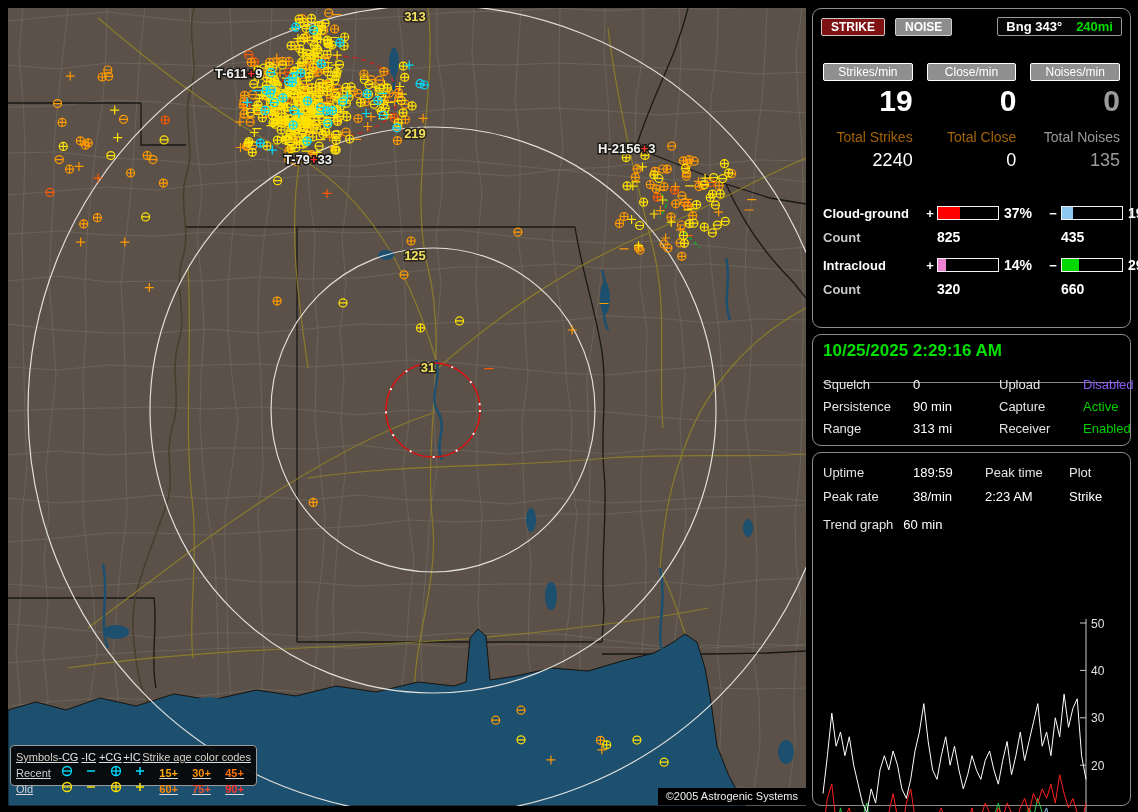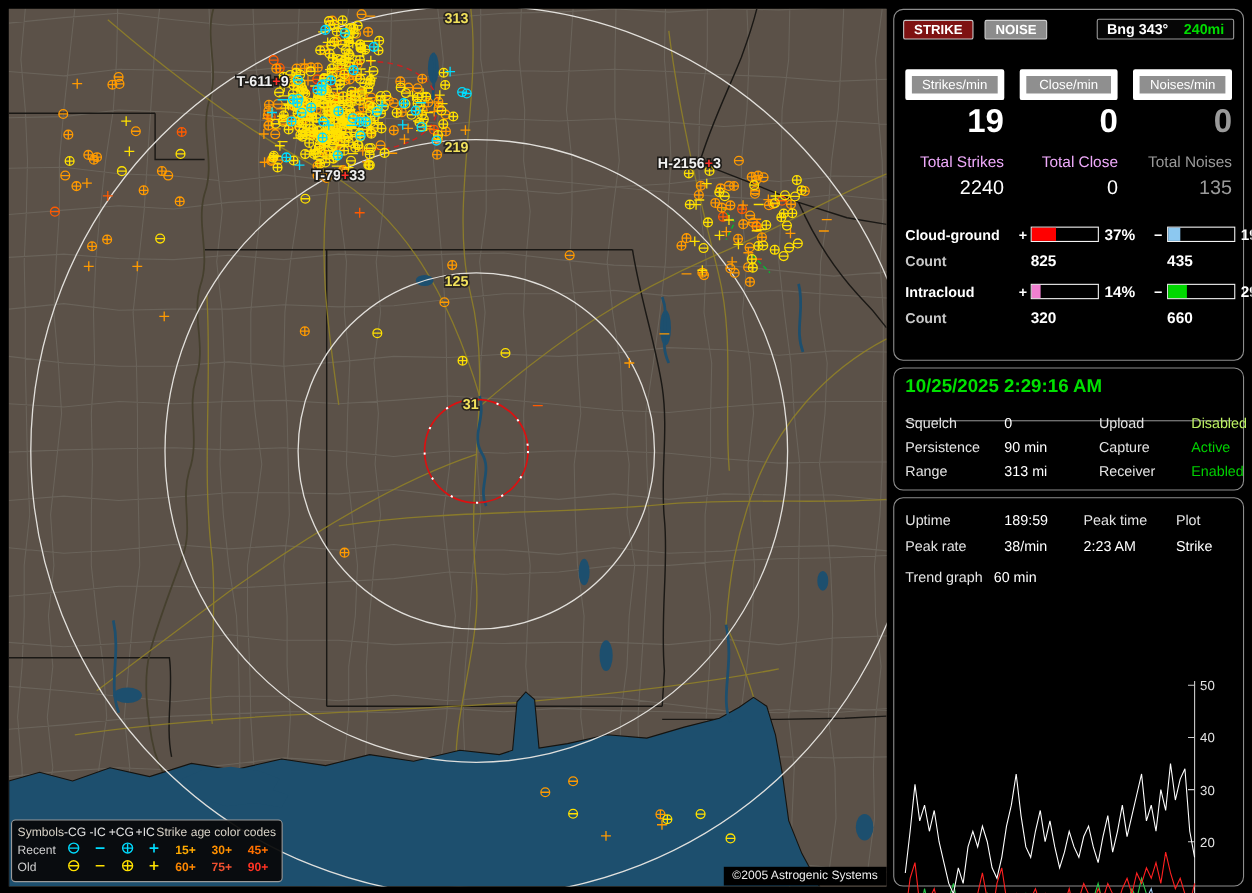--- a/index.html
+++ b/index.html
@@ -1,23 +1,23 @@
 <!DOCTYPE html>
 <html><head>
 <meta charset="utf-8">
 <style>
   html,body{margin:0;padding:0;background:#000;}
   #app{position:relative;width:1138px;height:812px;background:#000;overflow:hidden;
        font-family:"Liberation Sans",sans-serif;-webkit-font-smoothing:antialiased;}
   
   #map-panel{position:absolute;left:8px;top:8px;width:798px;height:798px;background:#5b5148;}
   #map-host,#map-host svg{position:absolute;left:0;top:0;width:798px;height:798px;display:block;}
-  #legend{position:absolute;left:2px;top:737px;width:247px;height:57px;
+  #legend{position:absolute;left:2px;top:737px;width:247px;height:41px;
           background:rgba(8,8,8,.93);border:1px solid #9a9a9a;border-radius:4px;
-          font-size:11px;color:#ddd;padding:3px 5px;box-sizing:border-box;line-height:16px;}
+          font-size:11px;color:#ddd;padding:3px 5px;box-sizing:border-box;line-height:16px;text-decoration:underline;}
   .lg-row{display:flex;align-items:center;height:16px;white-space:nowrap;}
   .lg-c1{width:54px;color:#cfcfcf;}
   .lg-sym{width:34px;text-align:center;color:#e4e4e4;}
   .lg-age{width:140px;text-align:right;color:#d8d2c6;}
   .lg-agev{width:46px;text-align:center;font-weight:bold;}
   .lg-head{color:#d8d2c6;}
   #copyright{position:absolute;right:0px;top:780px;height:17px;background:#000;
              color:#eee;font-size:11px;line-height:17px;padding:0 8px;}
   
   .box{position:absolute;background:#000;border:1px solid #8d8d8d;border-radius:9px;box-sizing:border-box;}
@@ -29,45 +29,45 @@
   .btn-strike{background:#7e1212;border:1px solid #c9c9c9;}
   .btn-noise{background:#8c8c8c;border:1px solid #cfcfcf;margin-left:10px;}
   .spacer{flex:1;}
   .bngbox{display:flex;align-items:center;background:#060606;border:1px solid #9a9a9a;
           padding:1px 8px;font-size:13px;font-weight:bold;border-radius:2px;}
   .bng-label{color:#fff;margin-right:14px;}
   .bng-range{color:#00dd00;}
   .counters{position:absolute;top:54px;left:10px;right:10px;display:grid;
             grid-template-columns:1fr 1fr 1fr;column-gap:14px;}
   .counter{text-align:right;}
-  .cbadge{display:block;text-align:center;background:#8f8f8f;border:6px solid #ffffff;
+  .cbadge{display:block;text-align:center;background:#8f8f8f;border:1px solid #ffffff;
           color:#fff;font-size:12px;border-radius:2px;padding:1px 0;margin-bottom:4px;}
   .bignum{font-size:30px;font-weight:bold;color:#fff;line-height:32px;}
-  .tlabel{font-size:14px;color:#f0abfc;margin-top:12px;}
+  .tlabel{font-size:14px;color:#a16207;margin-top:12px;}
   .tval{font-size:18px;color:#fff;margin-top:5px;}
   .dim .bignum,.dim .tlabel,.dim .tval{color:#9a9a9a;}
   .dist{position:absolute;top:196px;left:10px;right:8px;font-size:13px;color:#fff;}
   .dist-header{color:#d2d2d2;border-bottom:1px solid #9a9a9a;padding-bottom:3px;margin-bottom:9px;}
   .dist-grid{display:grid;grid-template-columns:100px 14px 62px 46px 16px 62px 1fr;
              row-gap:8px;align-items:center;}
   .dist-grid.second{margin-top:12px;}
   .dname{font-weight:bold;}
   .dsign{text-align:center;font-weight:bold;}
   .bar{height:12px;border:1px solid #f2f2f2;background:#000;position:relative;}
   .bar .fill{position:absolute;left:0;top:0;bottom:0;}
   .dpct{font-weight:bold;font-size:14px;padding-left:5px;}
   .dcount-l{color:#c8c8c8;font-weight:bold;}
   .dcount{font-weight:bold;font-size:14px;}
   .c3{grid-column:3;} .c6{grid-column:6;}
   .datehdr{position:absolute;top:6px;left:10px;right:10px;color:#00e000;font-weight:bold;
            font-size:17px;border-bottom:1px solid #8a8a8a;padding-bottom:21px;}
   .stat-grid{position:absolute;top:42px;left:10px;right:4px;display:grid;
              grid-template-columns:90px 86px 84px 1fr;row-gap:7px;font-size:13px;}
   .sl{color:#e4e4e4;} .sv{color:#fff;}
-  .st-gray{color:#bef264;} .st-green{color:#00d000;}
+  .st-gray{color:#8b5cf6;} .st-green{color:#00d000;}
   .stat2-grid{position:absolute;top:12px;left:10px;right:4px;display:grid;
               grid-template-columns:90px 72px 84px 1fr;row-gap:9px;font-size:13px;}
   .trendrow{position:absolute;top:64px;left:10px;display:flex;font-size:13px;}
   .trendrow .sl{margin-right:10px;}
   #chart-host,#chart-host svg{position:absolute;left:0;top:82px;width:318px;height:270px;display:block;}
 </style>
 </head>
 <body>
 
 <div id="app">

